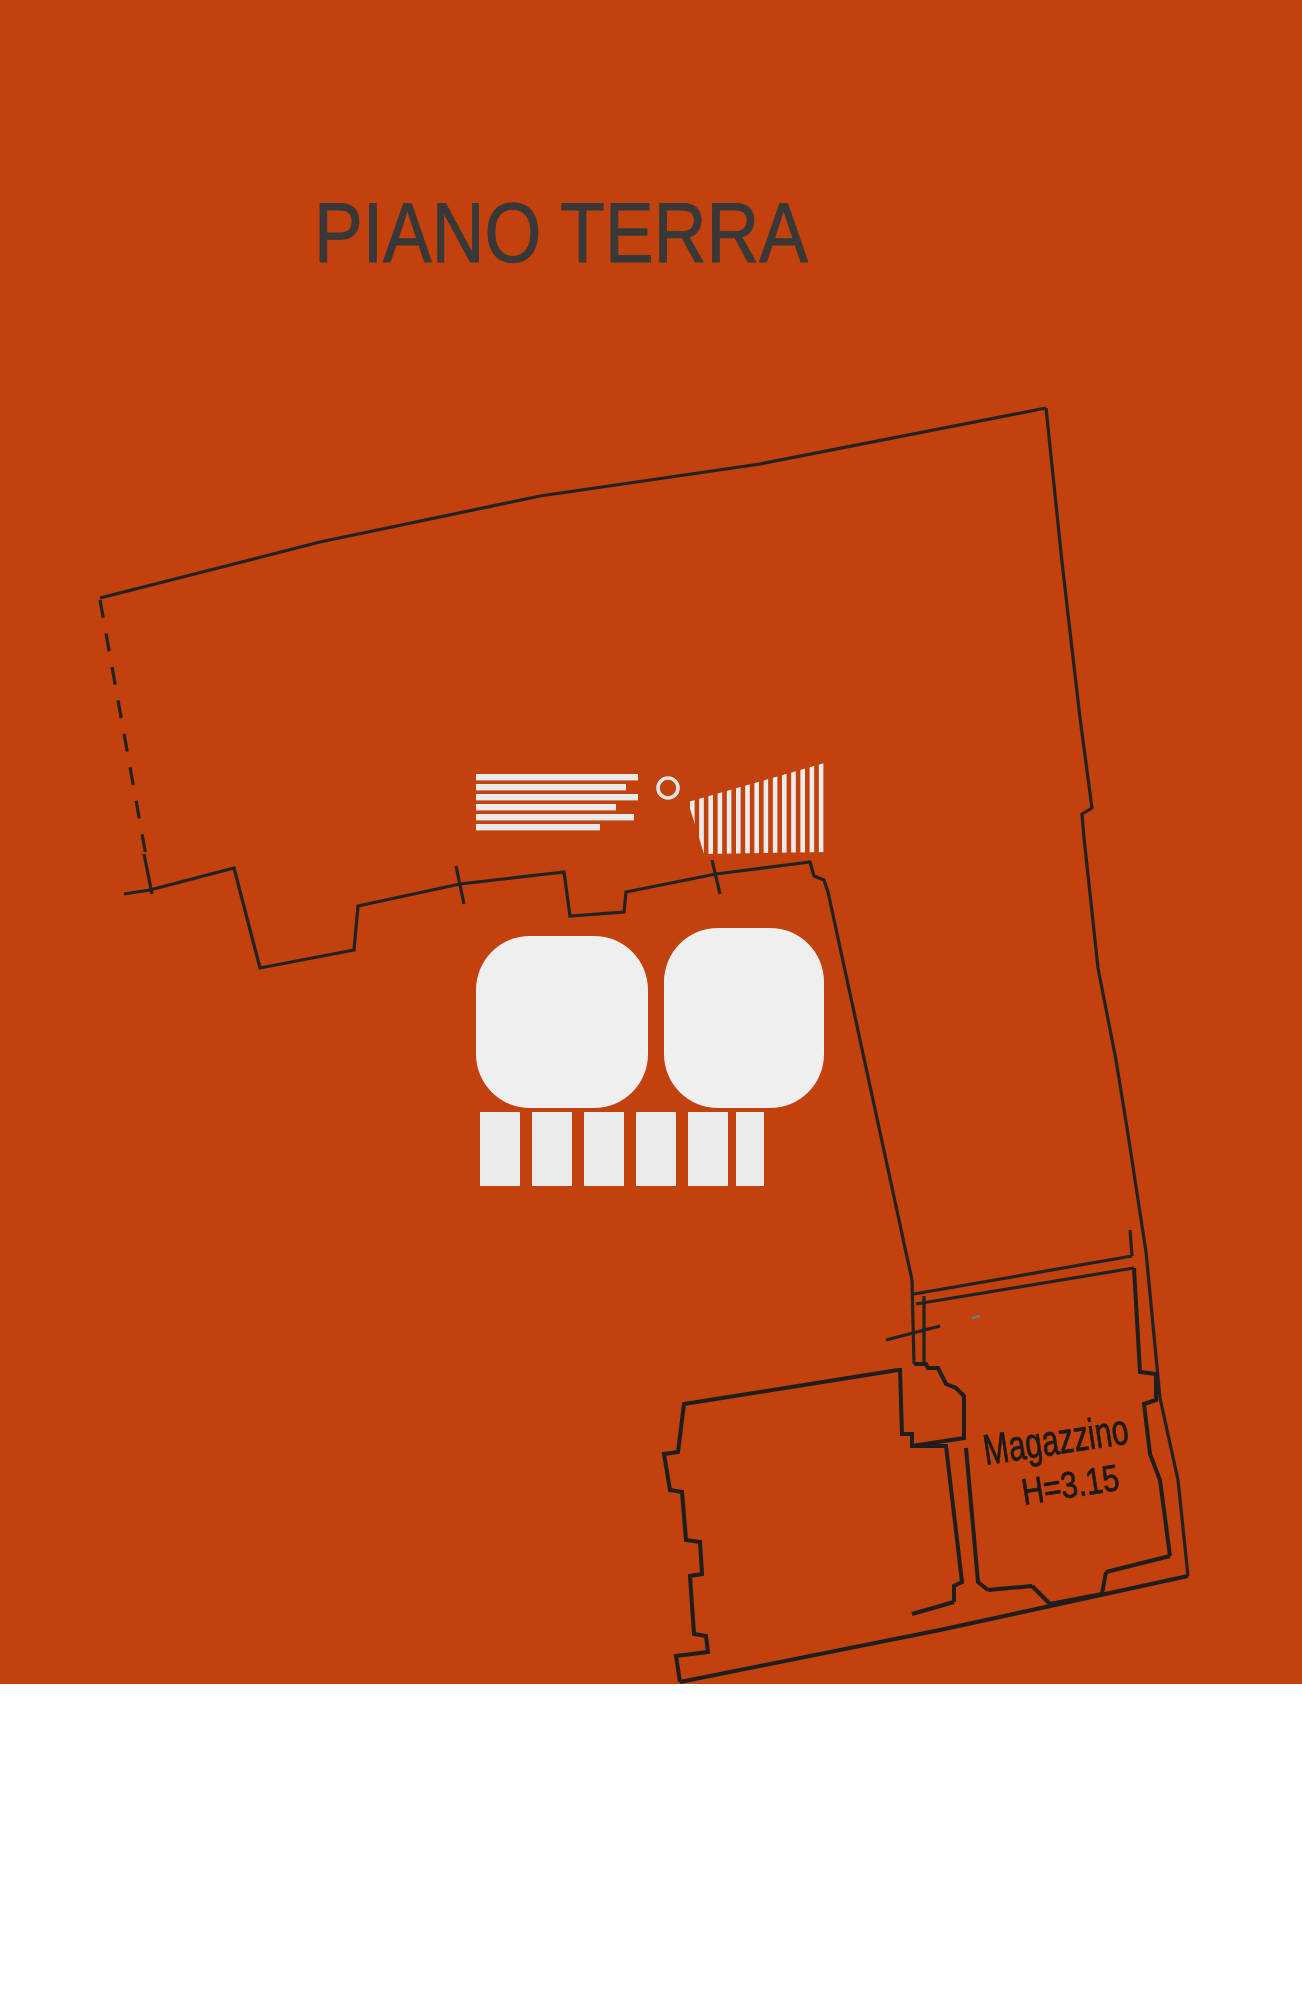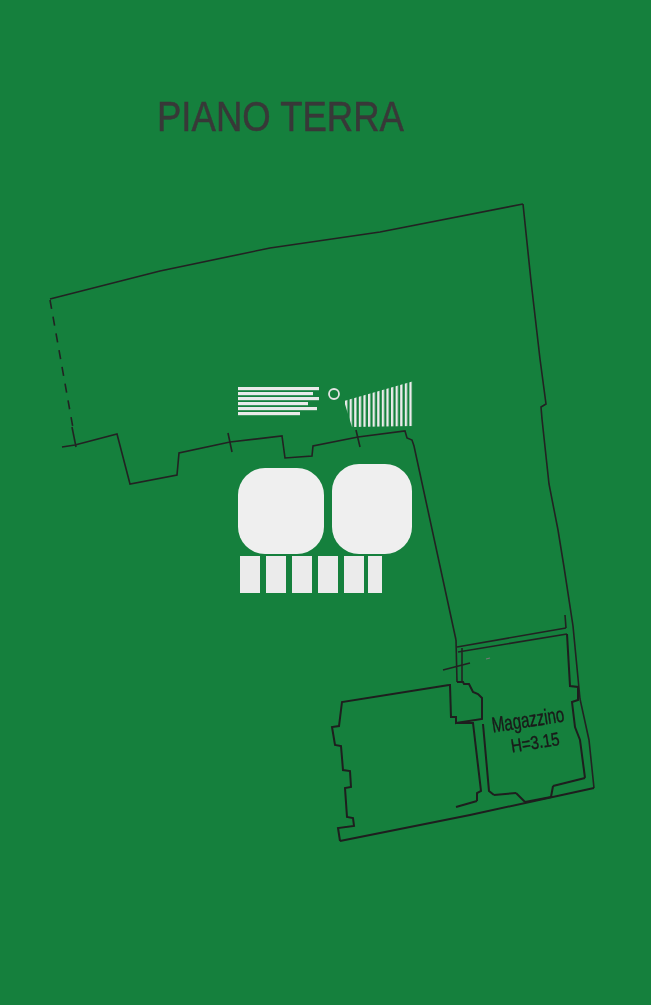--- a/index.html
+++ b/index.html
@@ -1,16 +1,16 @@
 <!DOCTYPE html>
 <html><head>
 <meta charset="utf-8">
 <style>
   html,body{margin:0;padding:0;background:#ffffff;}
-  #page{position:relative;width:651px;height:1005px;background:#15803d;overflow:hidden;
+  #page{position:relative;width:651px;height:842px;background:#c2410c;overflow:hidden;
         font-family:"Liberation Sans", sans-serif;}
   svg{position:absolute;left:0;top:0;filter:blur(0.3px);}
 </style>
 </head>
 <body>
 <div id="page">
 <svg width="651" height="1005" viewBox="0 0 651 1005">
 
   <g fill="#eaeaea">
     <rect x="238" y="387" width="81" height="3.2"></rect>

